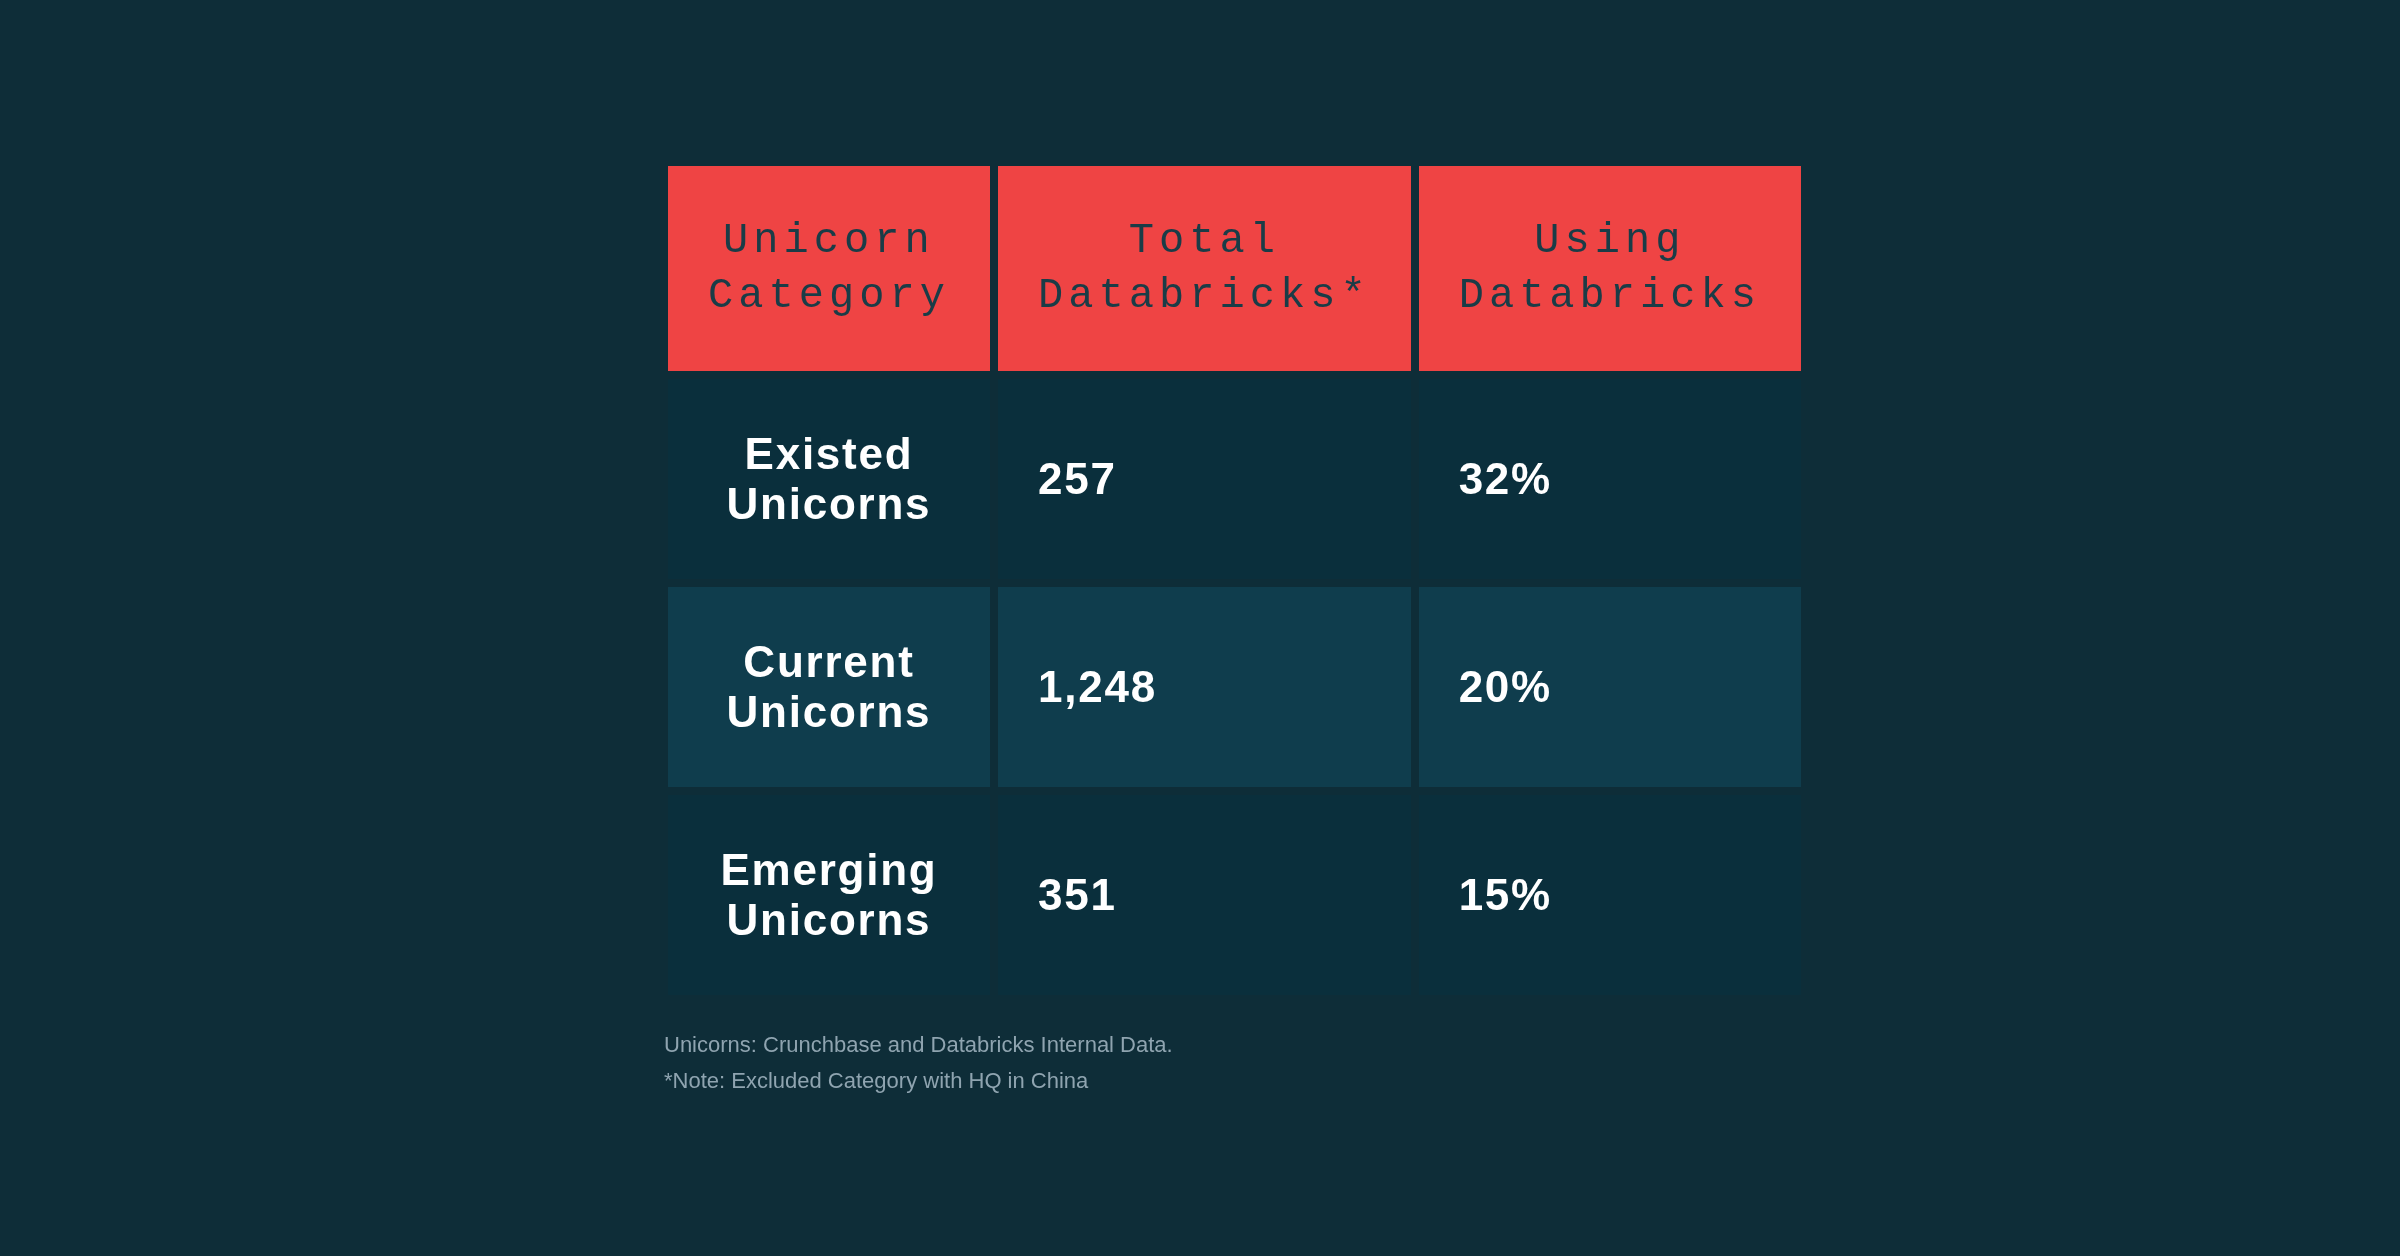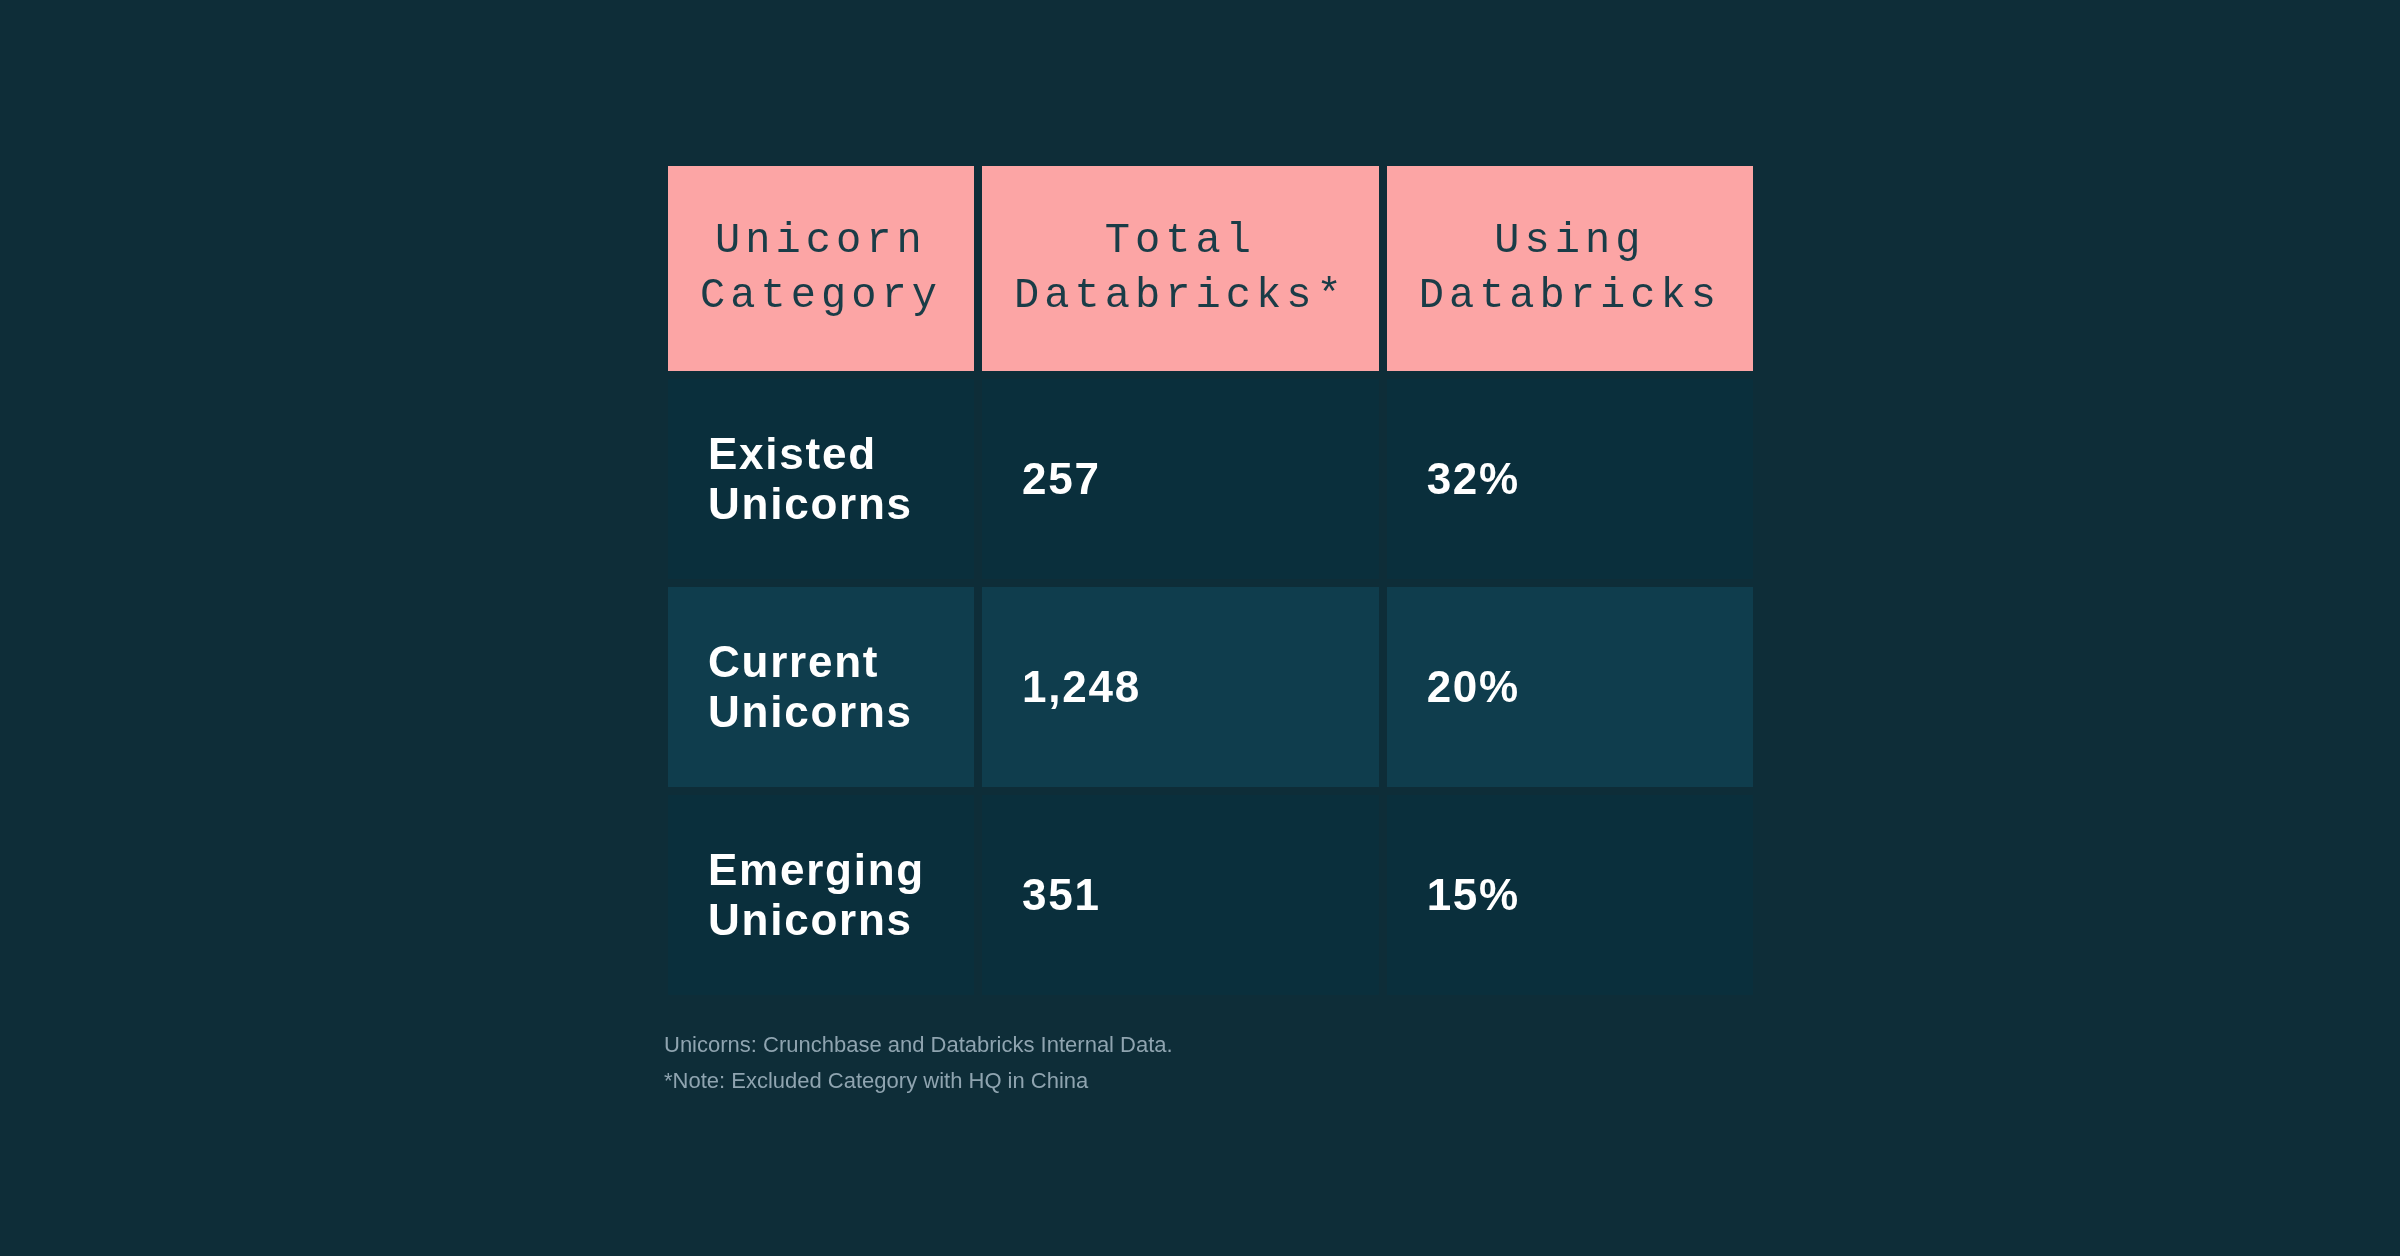--- a/index.html
+++ b/index.html
@@ -30,27 +30,27 @@
       width: 1080px;
     }
 
     table {
       width: 100%;
       border-collapse: separate;
       border-spacing: 8px;
     }
 
     thead tr th {
-      background-color: #fca5a5;
+      background-color: #ef4444;
       color: #1a3c47;
       font-size: 42px;
       font-weight: normal;
       letter-spacing: 0.12em;
       text-align: center;
-      padding: 48px 32px;
+      padding: 48px 40px;
       line-height: 1.3;
       font-family: 'Courier New', 'Courier', monospace;
     }
 
     tbody tr.row-dark td {
       background-color: #0f3d4d;
     }
 
     tbody tr.row-darker td {
       background-color: #0a2f3c;
@@ -60,20 +60,21 @@
       text-align: left;
       padding: 50px 40px;
       font-size: 44px;
       font-weight: bold;
       color: #ffffff;
       letter-spacing: 0.04em;
       font-family: 'Arial', 'Helvetica', sans-serif;
     }
 
     tbody tr td:first-child {
+      text-align: center;
     }
 
     .footnote {
       margin-top: 24px;
       color: #8fa4b0;
       font-size: 22px;
       line-height: 1.6;
       font-family: 'Arial', 'Helvetica', sans-serif;
       padding-left: 4px;
     }

